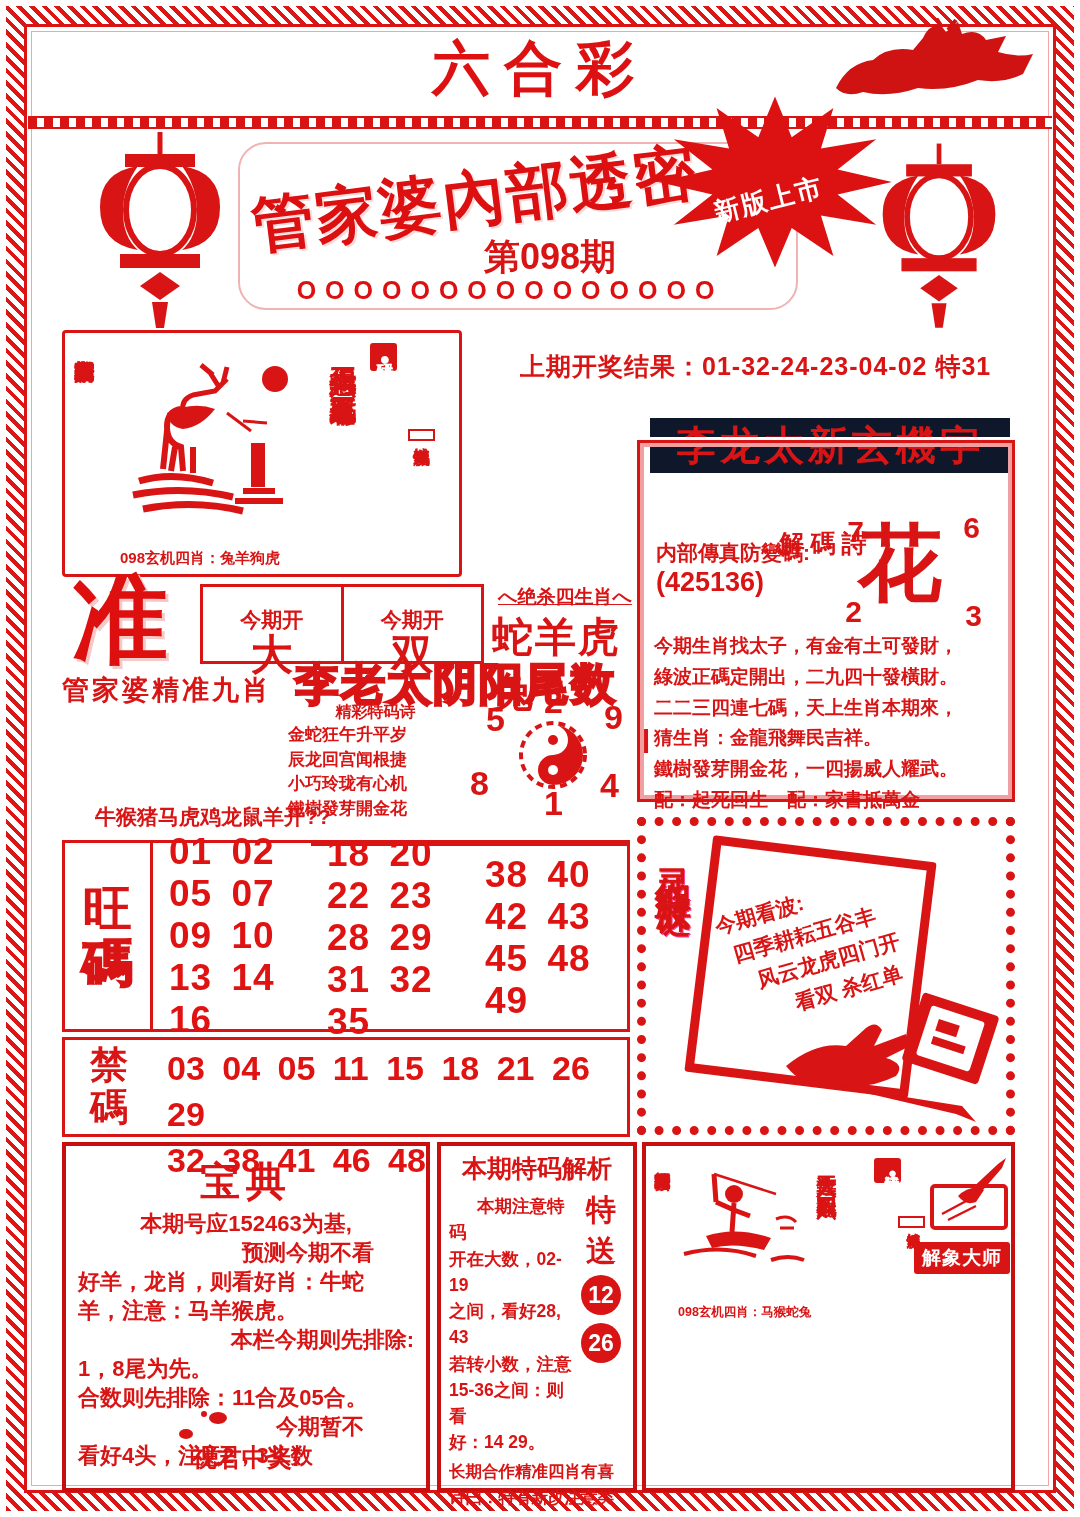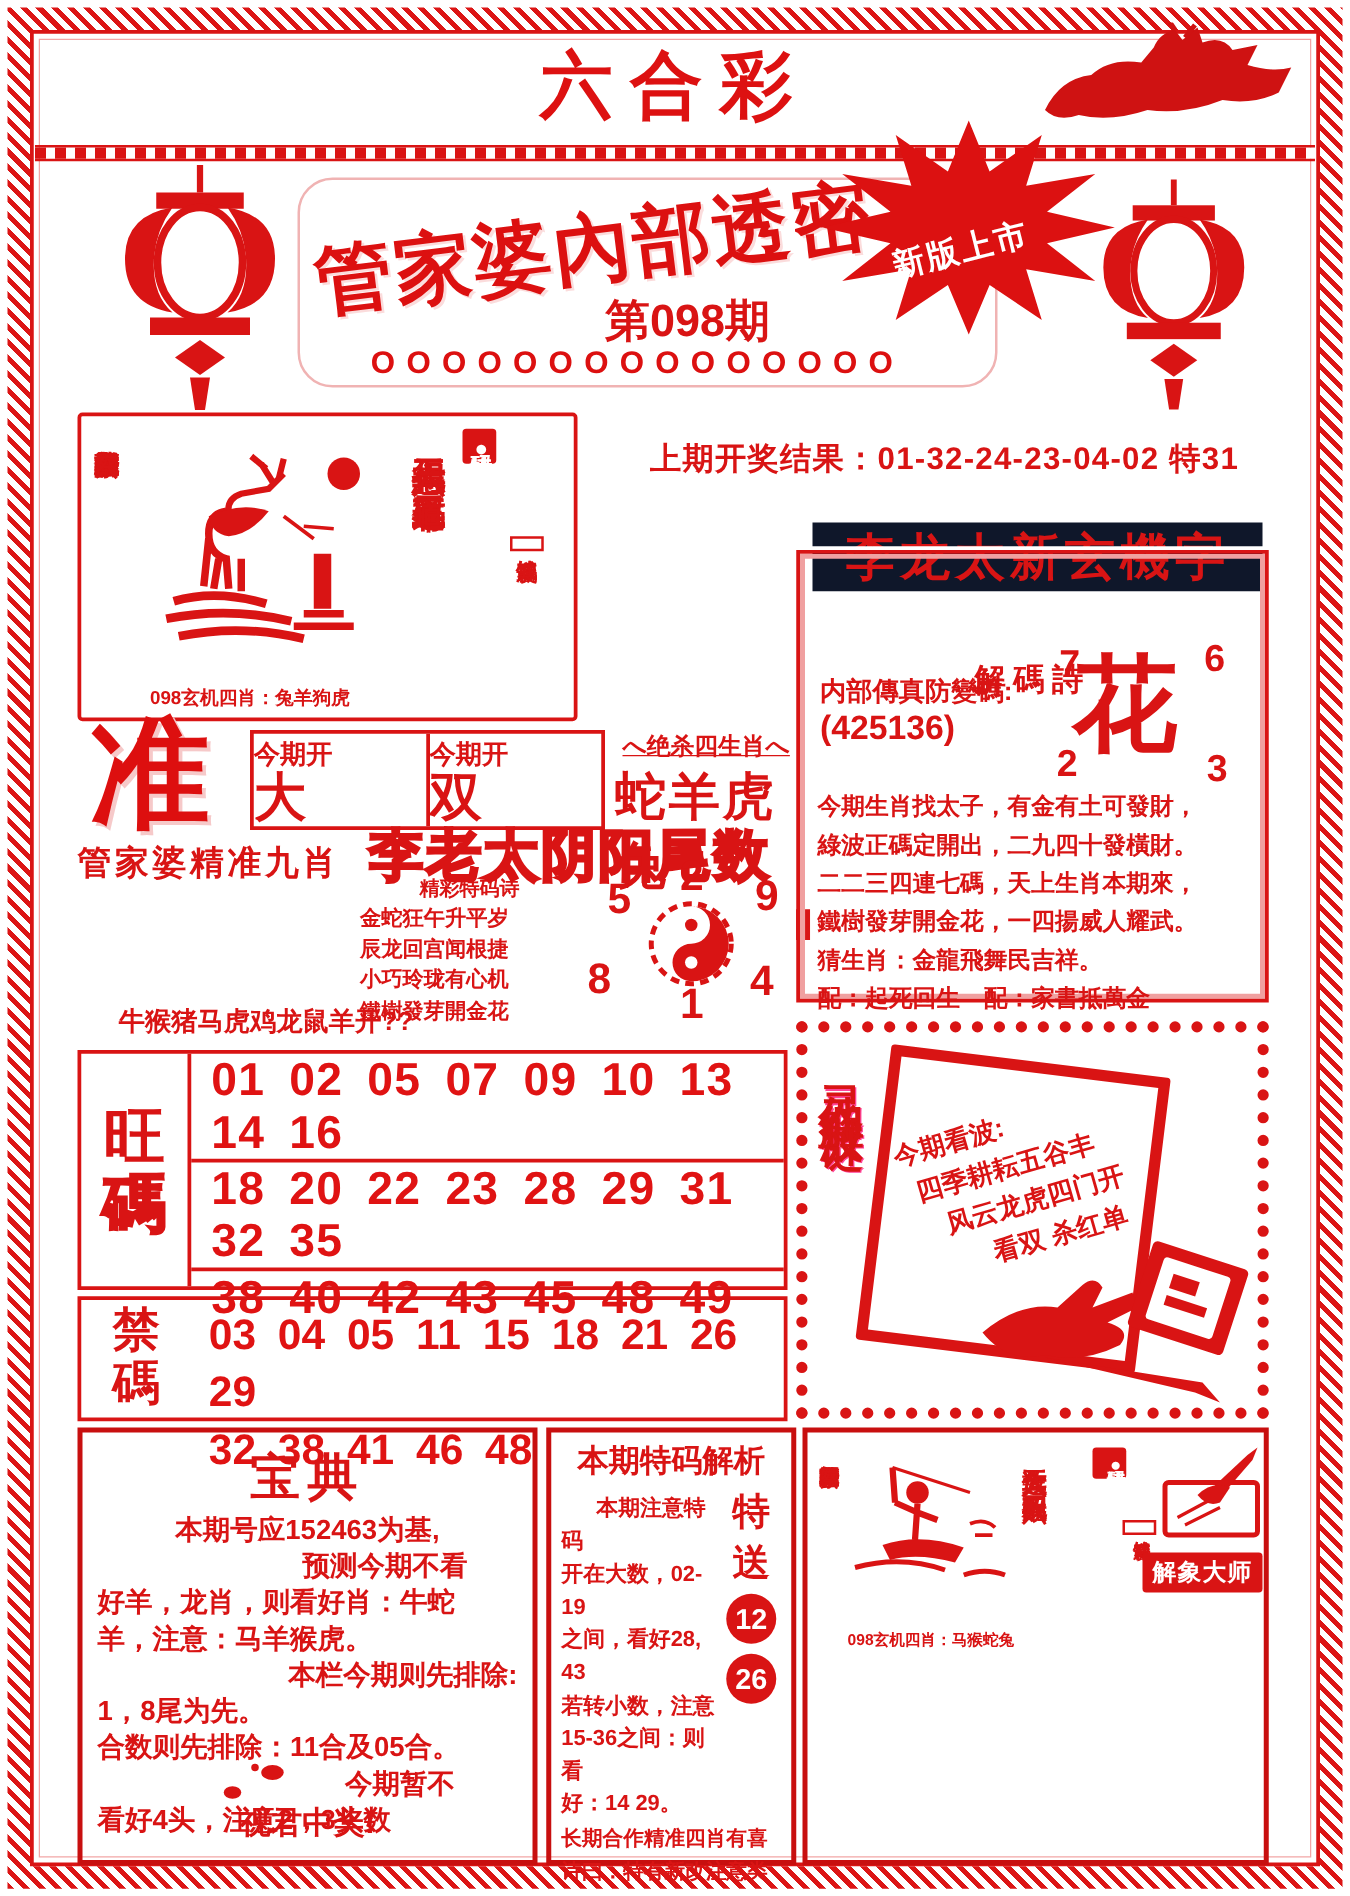--- a/index.html
+++ b/index.html
@@ -30,42 +30,42 @@
   .pic-hint { left:8px; top:12px; height:225px; font-size:20px; font-weight:bold; line-height:1.15; }
   .pic-caption { left:55px; bottom:6px; font-size:15px; font-weight:bold; }
   .pic-poem { right:100px; top:14px; height:210px; font-size:27px; font-weight:bold; line-height:1.25; }
   .pic-poem span { margin-left:10px; }
   .tag-bar { width:27px; background:#d91414; color:#fff; font-size:18px; font-weight:bold; text-align:center; padding:6px 0 2px; border-radius:3px; }
   .tag-box { width:27px; border:2px solid #d91414; color:#d91414; font-size:17px; font-weight:bold; text-align:center; padding:4px 0; background:#fff; }
 
   
   .zhun { left:72px; top:572px; font-size:96px; font-weight:bold; line-height:1; color:#dd0f0f; text-shadow:3px 3px 0 #f6c9c9; }
   .open-table { left:200px; top:584px; width:284px; height:80px; border:3px solid #d91414; display:flex; }
-  .open-cell { flex:1; padding-top:2px; }
+  .open-cell { flex:1; text-align:center; padding-top:19px; }
   .open-cell + .open-cell { border-left:3px solid #d91414; }
   .open-head { font-size:21px; font-weight:bold; }
   .open-main { font-size:42px; font-weight:bold; line-height:1; }
   .kill-title { left:498px; top:584px; width:160px; font-size:19px; font-weight:bold;text-decoration:underline; }
   .kill-main { left:492px; top:610px; width:170px; font-size:41px; font-weight:bold; letter-spacing:2px; }
 
   .nine { left:62px; top:672px; font-size:27px; font-weight:bold; letter-spacing:3px; }
   .tail-title { left:295px; top:655px; font-size:44px; font-weight:bold; letter-spacing:2px; color:#fff0f0; -webkit-text-stroke:2.5px #d91414; }
 
   
   .yy-poem { left:288px; top:700px; width:175px; font-size:17px; font-weight:bold; line-height:1.45; }
   .yy-poem .t { text-align:center; font-size:16px; }
   .yy-num { position:absolute; font-size:34px; font-weight:bold; }
   .question { left:95px; top:803px; font-size:21px; font-weight:bold; }
 
   
   .num-box { left:62px; border:3px solid #d91414; display:flex; }
   .num-label { width:88px; border-right:3px solid #d91414; display:flex; flex-direction:column; align-items:center; justify-content:center; gap:4px; }
   .num-label .c1 { font-size:50px; font-weight:bold; line-height:1; }
   .num-label .c2 { font-size:50px; font-weight:bold; line-height:1; color:#fff; -webkit-text-stroke:2.5px #d91414; }
-  .num-rows { flex:1; display:flex; flex-direction:column; }
+  .num-rows { flex:1; display:flex; flex-direction:row; }
   .num-row { flex:1; display:flex; align-items:center; padding-left:16px; font-size:37px; font-weight:bold; letter-spacing:1px; word-spacing:8px; color:#e01313; }
   .num-row + .num-row { border-top:3px solid #d91414; }
   .jin-rows { flex:1; padding:6px 0 0 14px; font-size:34px; font-weight:bold; word-spacing:8px; line-height:1.35; color:#e01313; }
   .jin-label { width:88px; display:flex; flex-direction:column; align-items:center; justify-content:center; }
   .jin-label span { font-size:38px; font-weight:bold; line-height:1.1; }
 
   
   .myst-box { left:637px; top:440px; width:378px; height:362px; border:3px solid #d91414; box-shadow:0 0 0 3px #fff, 0 0 0 4px #f0a0a0 inset; }
   .myst-title { left:650px; top:418px; width:360px; font-size:40px; font-weight:bold; text-align:center; letter-spacing:4px; background:#0f172a; }
   .myst-sub { left:0; right:0; top:48px; text-align:center; font-size:25px; font-weight:bold; letter-spacing:6px;margin-top:36px; }
@@ -255,22 +255,22 @@
     <div class="abs myst-code">(425136)</div>
     <div class="abs myst-char">花</div>
     <div class="abs myst-corner" style="right:148px; top:72px;">7</div>
     <div class="abs myst-corner" style="right:32px; top:68px;">6</div>
     <div class="abs myst-corner" style="right:150px; top:152px;">2</div>
     <div class="abs myst-corner" style="right:30px; top:156px;">3</div>
     <div class="abs myst-lines">
       <div>今期生肖找太子，有金有土可發財，</div>
       <div>綠波正碼定開出，二九四十發橫財。</div>
       <div>二二三四連七碼，天上生肖本期來，</div>
+      <div>猜生肖：金龍飛舞民吉祥。</div>
       <div>鐵樹發芽開金花，一四揚威人耀武。</div>
-      <div>猜生肖：金龍飛舞民吉祥。</div>
       <div>配：起死回生　配：家書抵萬金</div>
     </div>
   </div>
 
   <div class="abs wave-box">
     <div class="abs vrt wave-title">灵仙解波谜</div>
     <div class="abs wave-board"></div>
     <div class="abs wave-lines">
       <div>今期看波:</div>
       <div>四季耕耘五谷丰</div>

